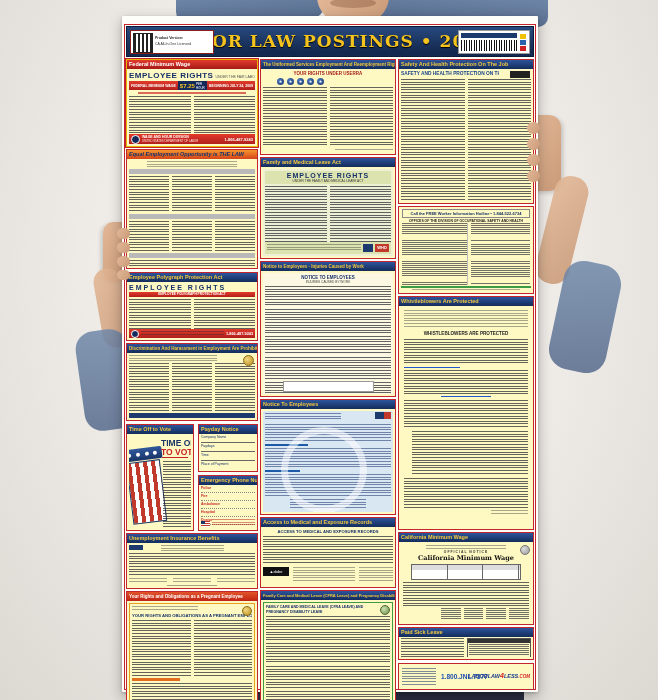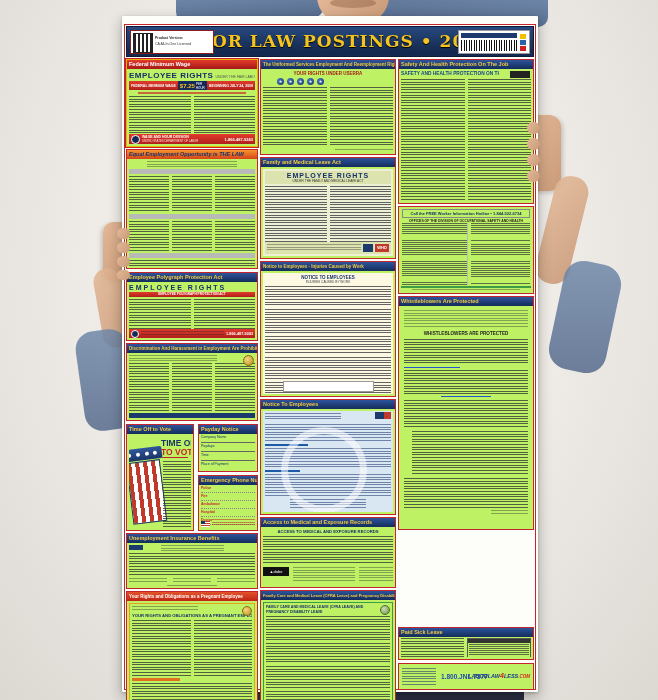--- a/index.html
+++ b/index.html
@@ -11,21 +11,21 @@
   
   #poster{position:absolute;left:122px;top:16px;width:416px;height:676px;z-index:3;
     background:#fdfdfa;box-shadow:0 5px 14px rgba(0,0,0,.30), 0 1px 3px rgba(0,0,0,.2);border-radius:1px;}
   #poster-frame{position:absolute;left:2px;top:8px;right:2px;bottom:2px;border:1px solid #c4242b;}
   #masthead{position:absolute;left:4px;top:10px;width:408px;height:31px;
     background:linear-gradient(180deg,#27497e 0%,#14294f 85%);
     border:1px solid #0c1c38;box-sizing:border-box;}
   #masthead-title{display:block;text-align:center;line-height:29px;
     font-family:"DejaVu Serif",serif;font-weight:bold;font-size:17px;letter-spacing:1px;
     color:#f4c31f;text-shadow:0 1px 1px #000;white-space:nowrap;overflow:hidden;}
-  .s{position:absolute;box-sizing:border-box;background:#bef264;border:1px solid #c4242b;}
+  .s{position:absolute;box-sizing:border-box;background:#fef9c3;border:1px solid #c4242b;}
   .h{height:9px;background:linear-gradient(180deg,#2d549b,#132c5b);color:#f4c83e;
      font-weight:bold;font-size:5.5px;line-height:9px;padding:0 2px;white-space:nowrap;overflow:hidden;}
   .h.sm{font-size:4.5px;}
   .h.xs{font-size:4px;}
   .h.red{background:linear-gradient(180deg,#e23a2c,#a51a17);color:#fff;}
   .h.org{background:linear-gradient(180deg,#f6952e,#d64318);color:#15336c;}
   .b{position:absolute;left:2px;right:2px;top:11px;bottom:2px;overflow:hidden;}
   .ft{background-image:repeating-linear-gradient(180deg,rgba(40,42,50,.72) 0,rgba(40,42,50,.72) 1px,rgba(0,0,0,0) 1px,rgba(0,0,0,0) 2.6px);}
   .ftl{background-image:repeating-linear-gradient(180deg,rgba(40,42,50,.40) 0,rgba(40,42,50,.40) 1px,rgba(0,0,0,0) 1px,rgba(0,0,0,0) 2.6px);}
   .ftb{background-image:repeating-linear-gradient(180deg,rgba(25,50,110,.55) 0,rgba(25,50,110,.55) 1px,rgba(0,0,0,0) 1px,rgba(0,0,0,0) 2.6px);}
@@ -383,20 +383,39 @@
         <div style="margin-top:2px;width:45%;height:1px;background:#2255cc;"></div>
         <div class="ft" style="margin-top:2px;height:24px;"></div>
         <div style="margin-top:2px;margin-left:30%;width:40%;height:1px;background:#2255cc;"></div>
         <div class="ft" style="margin-top:3px;height:28px;"></div>
         <div class="ft" style="margin:3px 0 0 8px;height:44px;"></div>
         <div class="ft" style="margin-top:3px;height:30px;"></div>
         <div class="ftl" style="margin-top:2px;margin-left:70%;height:4px;"></div>
       </div>
     </div>
 
+    <div class="s" style="left:276px;top:516px;width:136px;height:93px;">
+      <div class="h">California Minimum Wage</div>
+      <div class="b" style="padding:1px 2px;">
+        <div class="seal" style="right:1px;top:1px;width:8px;height:8px;background:radial-gradient(circle at 35% 35%,#ddd,#999);border-color:#777;"></div>
+        <div class="ftl" style="margin:0 18%;height:5px;"></div>
+        <div style="text-align:center;font-weight:bold;font-size:3.4px;color:#333;letter-spacing:1px;">OFFICIAL NOTICE</div>
+        <div style="text-align:center;font-weight:bold;font-size:6.5px;color:#111;font-family:'DejaVu Serif',serif;">California Minimum Wage</div>
+        <div style="margin:2px 6% 0;height:14px;border:1px solid #666;background:
+          repeating-linear-gradient(90deg,rgba(0,0,0,0) 0 32%,#666 32% calc(32% + 1px)),
+          linear-gradient(180deg,#ddd 0 5px,#fff 5px);"></div>
+        <div class="ft" style="margin-top:2px;height:24px;"></div>
+        <div style="display:flex;gap:3px;margin-top:2px;margin-left:30%;height:18px;">
+          <div class="ftt c"></div>
+          <div class="ftt c"></div>
+          <div class="ftt c"></div>
+          <div class="ftt c"></div>
+        </div>
+      </div>
+    </div>
 
     <div class="s" style="left:276px;top:611px;width:136px;height:33px;">
       <div class="h">Paid Sick Leave</div>
       <div class="b" style="top:10px;">
         <div class="cols" style="height:20px;">
           <div class="c ft"></div>
           <div class="c" style="border:1px solid #555;position:relative;">
             <div style="height:4px;background:#333;"></div>
             <div class="ftt" style="position:absolute;left:1px;right:1px;top:5px;bottom:1px;"></div>
           </div>

